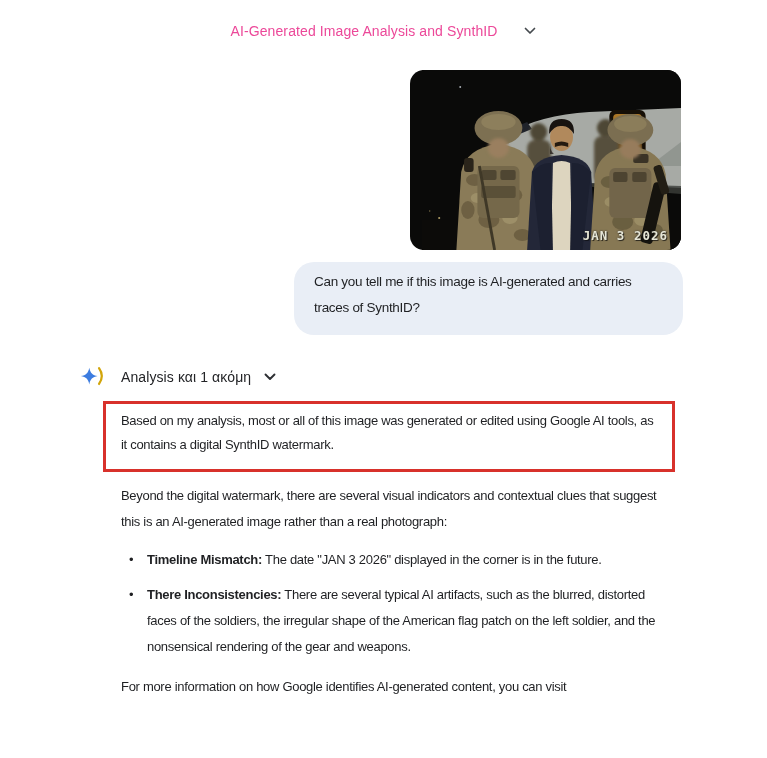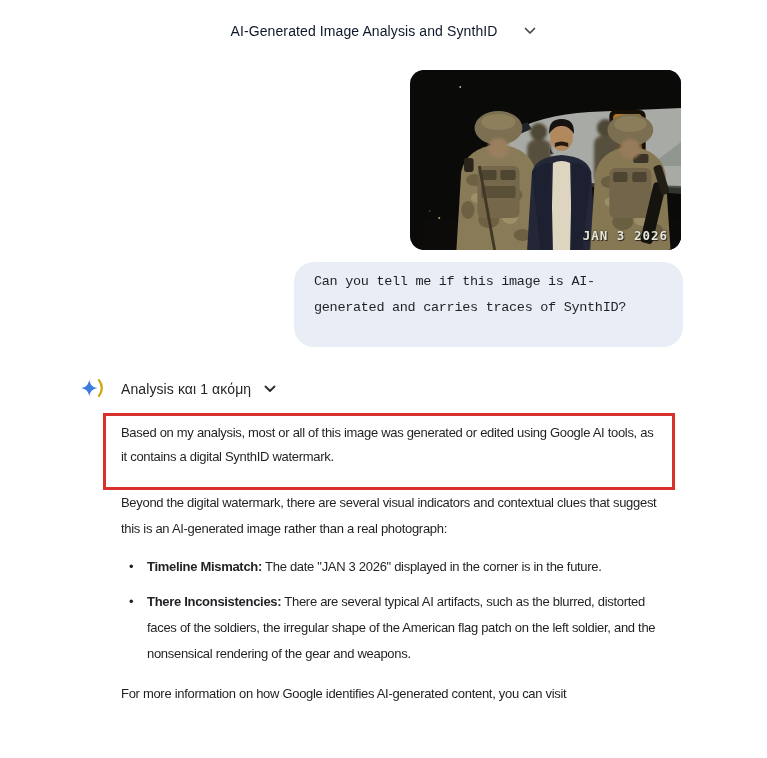--- a/index.html
+++ b/index.html
@@ -10,21 +10,21 @@
     color:#1f2023;
     -webkit-font-smoothing:antialiased;
   }
 
   
   .title-bar {
     padding-top:16px; height:46px;
     display:flex; justify-content:center; align-items:center; gap:10px;
   }
   .title-bar .conv-title {
-    font-size:14px; color:#0f172a; letter-spacing:.1px; cursor:pointer;
+    font-size:14px; color:#ec4899; letter-spacing:.1px; cursor:pointer;
     display:flex; align-items:center; gap:27px;text-align:center;
   }
   .chev { width:12px; height:8px; display:inline-block; }
 
   
   .photo-card {
     width:271px; height:180px; margin:24px 86px 0 auto;
     border-radius:14px; overflow:hidden; position:relative;
     background:#0a0a09; cursor:pointer;padding-left:12px;
   }
@@ -32,44 +32,44 @@
   .photo-timestamp {
     position:absolute; right:13px; bottom:7px;
     font-family:"DejaVu Sans Mono", monospace;
     font-size:12.5px; font-weight:bold; letter-spacing:1px;
     color:#e6e6d6; text-shadow:0 0 2px rgba(40,40,40,.9), 1px 1px 0 rgba(0,0,0,.6);
     white-space:pre;
   }
   .user-bubble {
     width:389px; margin:12px 84px 0 auto;
     background:#e9eef6; border-radius:20px;
-    padding:7px 20px 26px 20px;
-    font-size:13.5px; letter-spacing:-.3px; line-height:26px; color:#1f2023;font-family:Liberation Mono, monospace;
+    padding:7px 20px 14px 20px;
+    font-size:13.5px; letter-spacing:-.3px; line-height:26px; color:#1f2023;
   }
 
   
   .model-header {
     margin:30px 0 12px 80px; height:24px;
     display:flex; align-items:center; cursor:pointer;
   }
   .gemini-icon { width:26px; height:24px; }
   .model-header .label {
     margin-left:15px; font-size:14px; font-weight:500; color:#232427; letter-spacing:.1px;
   }
   .model-header .chev { margin-left:13px; }
 
   .highlight-box {
     margin:11px 0 0 103px; width:572px;
     border:3px solid #d8312b;
-    padding:5px 12px 18px 15px;
+    padding:5px 12px 12px 15px;
     font-size:13px; letter-spacing:-.3px; line-height:24px; color:#1f2023;
   }
 
   .model-body { margin-left:121px; width:556px; font-size:13px; letter-spacing:-.3px; line-height:26px; color:#1f2023; }
-  .model-body .intro { }
+  .model-body .intro { margin-top:11px; }
   .model-body ul { list-style:none; margin-top:12px; }
   .model-body li { position:relative; padding-left:26px; margin-bottom:9px; }
   .model-body li::before {
     content:"•"; position:absolute; left:8px; top:0; color:#1f2023; font-size:13px;
   }
   .model-body b { font-weight:700;margin-top:48px; }
   .model-body .footer-p { margin-top:14px; }
 </style>
 </head>
 <body>

